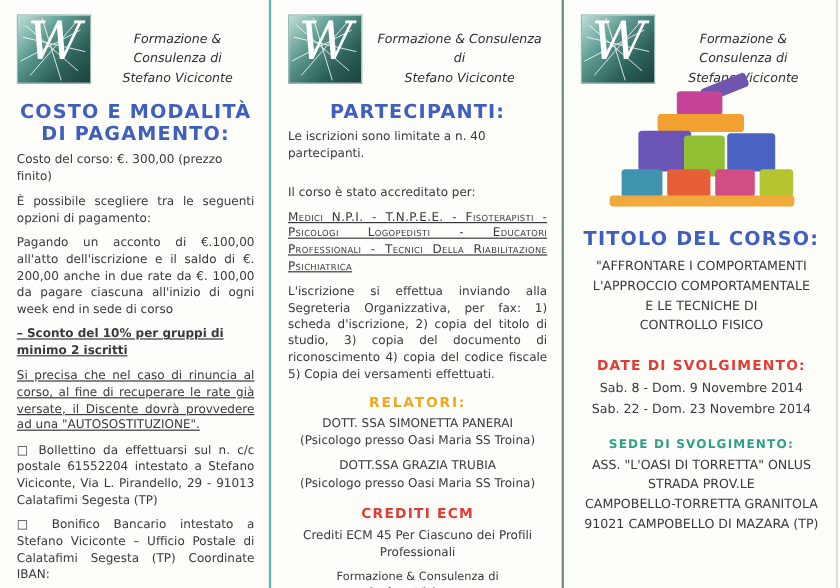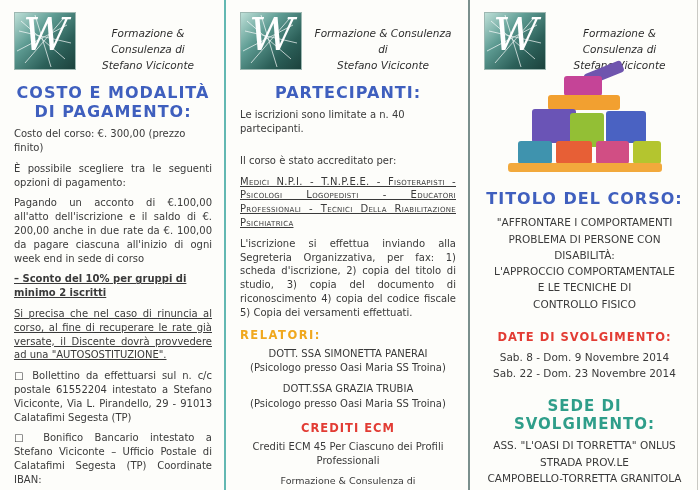--- a/index.html
+++ b/index.html
@@ -30,23 +30,23 @@
     font-family:"DejaVu Serif","Liberation Serif",serif;
     font-style:italic;font-size:44px;color:#ffffff;line-height:1.2;
   }
   .brandtext{
     font-style:italic;font-size:10.5px;color:#2e2e2e;
     text-align:center;margin-top:14px;line-height:1.5;flex:1;
   }
 
   
   .h-blue{color:#3f5fbe;font-weight:bold;font-size:16px;letter-spacing:1px;text-align:center;margin:10px 0 6px;}
-  .h-teal{color:#2f9e8a;font-weight:bold;font-size:15px;letter-spacing:1px;text-align:center;margin:10px 0 4px;}
+  .h-teal{color:#2f9e8a;font-weight:bold;font-size:10px;letter-spacing:1px;text-align:center;margin:10px 0 4px;}
   .h-red{color:#e23c34;font-weight:bold;font-size:11.5px;letter-spacing:1px;text-align:center;margin:10px 0 5px;}
-  .h-orange{color:#f0a81e;font-weight:bold;font-size:11.5px;letter-spacing:1.5px;text-align:left;margin:8px 0 5px;}
+  .h-orange{color:#f0a81e;font-weight:bold;font-size:11.5px;letter-spacing:1.5px;text-align:center;margin:8px 0 5px;}
 
   .txt{font-size:10px;line-height:1.38;margin:0 0 7px;}
   .just{text-align:justify;}
   .ctr{text-align:center;}
   .und{text-decoration:underline;}
   .bold{font-weight:bold;}
   .smallcaps{font-variant:small-caps;letter-spacing:.3px;text-decoration:underline;}
   .iban{display:block;text-align:center;font-weight:bold;font-size:10.5px;}
   .addr{font-size:9.5px;line-height:1.45;text-align:center;margin:0;}
 
@@ -172,21 +172,20 @@
       <div class="b-circle"></div>
       <div class="b-teal"></div>
       <div class="b-red"></div>
       <div class="b-pink"></div>
       <div class="b-lime"></div>
       <div class="b-base"></div>
     </div>
 
     <div class="h-blue" style="margin-top:14px">TITOLO DEL CORSO:</div>
     <p class="p3-lines">"AFFRONTARE I COMPORTAMENTI</p>
-    <p class="p3-lines">PROBLEMA DI PERSONE CON DISABILITÀ:</p>
     <p class="p3-lines">L'APPROCCIO COMPORTAMENTALE</p>
     <p class="p3-lines">E LE TECNICHE DI</p>
     <p class="p3-lines">CONTROLLO FISICO</p>
 
     <div class="h-red" style="margin-top:18px">DATE DI SVOLGIMENTO:</div>
     <p class="p3-lines">Sab. 8 - Dom. 9  Novembre 2014</p>
     <p class="p3-lines">Sab. 22 - Dom. 23 Novembre 2014</p>
 
     <div class="h-teal" style="margin-top:16px">SEDE DI SVOLGIMENTO:</div>
     <p class="p3-lines">ASS. "L'OASI DI TORRETTA" ONLUS</p>

